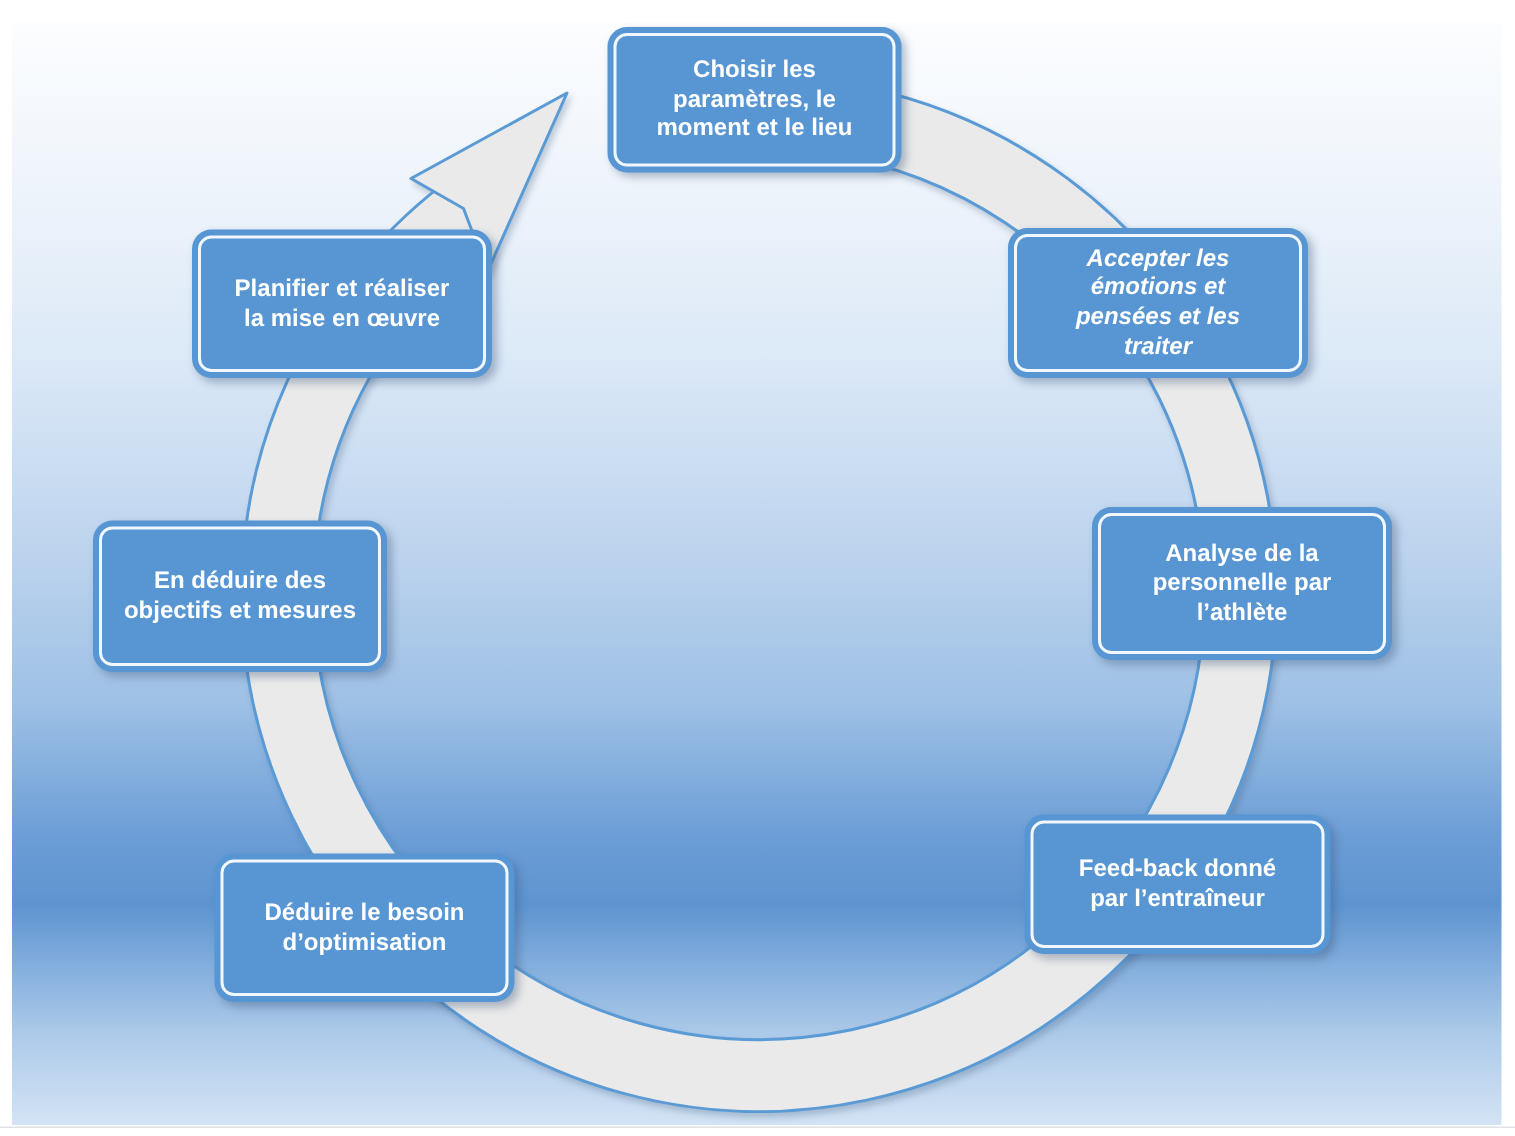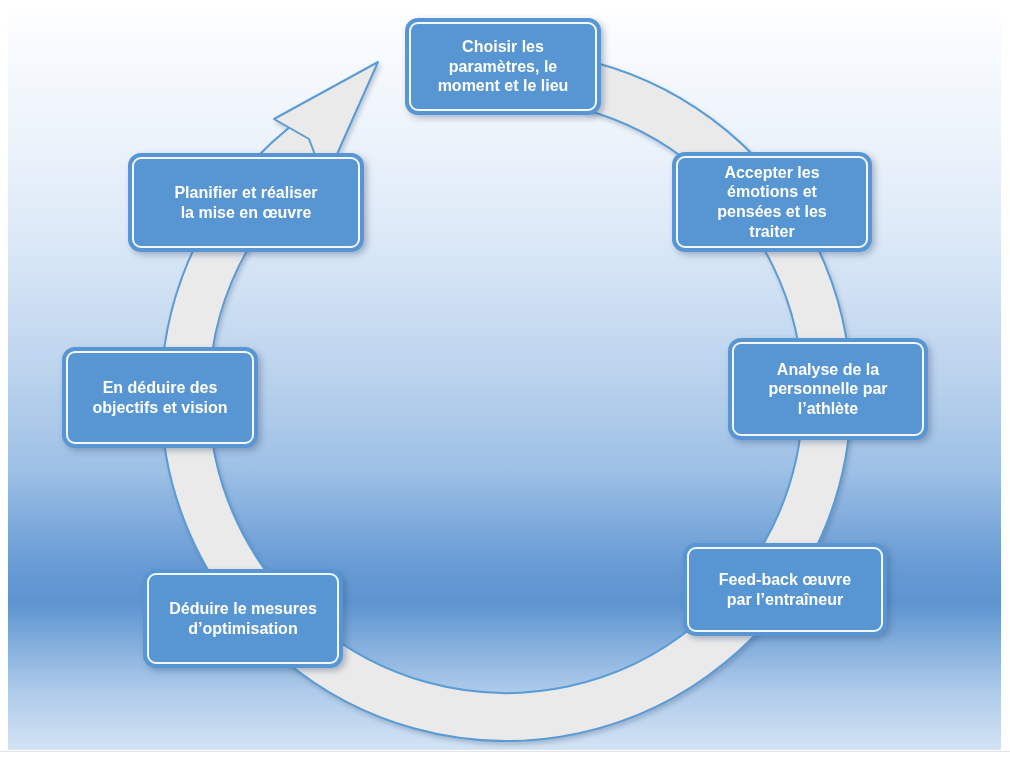--- a/index.html
+++ b/index.html
@@ -51,27 +51,27 @@
   .step span{
     color:#ffffff;
     font-weight:bold;
     font-size:16px;
     line-height:1.22;
     white-space:pre-line;
     padding:0 8px;
   }
   
   .b0{left:397px;top:3px;  width:196px;height:97px;}
-  .b1{left:664px;top:137px;width:200px;height:100px;}
+  .b1{left:664px;top:137px;width:200px;height:100px;font-style:italic;}
   .b2{left:720px;top:323px;width:200px;height:102px;}
   .b3{left:675px;top:528px;width:204px;height:93px;}
   .b4{left:424px;top:637px;width:198px;height:93px;}
   .b5{left:135px;top:554px;width:200px;height:99px;}
   .b6{left:54px; top:332px;width:196px;height:101px;}
-  .b7{left:120px;top:138px;width:236px;height:99px;}
+  .b7{left:120px;top:138px;width:200px;height:99px;}
 </style>
 </head>
 <body>
 
 <div class="page">
   <div class="panel">
 
     <svg class="ring" width="993" height="735" viewBox="0 0 993 735">
 
       <path d="M 569.7 43.5
@@ -93,30 +93,30 @@
 émotions et
 pensées et les
 traiter</span>
     </div>
     <div class="step b2">
       <span>Analyse de la
 personnelle par
 l’athlète</span>
     </div>
     <div class="step b3">
-      <span>Feed-back œuvre
+      <span>Feed-back donné
 par l’entraîneur</span>
     </div>
     <div class="step b5">
-      <span>Déduire le mesures
+      <span>Déduire le besoin
 d’optimisation</span>
     </div>
     <div class="step b6">
       <span>En déduire des
-objectifs et vision</span>
+objectifs et mesures</span>
     </div>
     <div class="step b7">
       <span>Planifier et réaliser
 la mise en œuvre</span>
     </div>
 
   </div>
   <div class="hrule"></div>
 </div>
 

